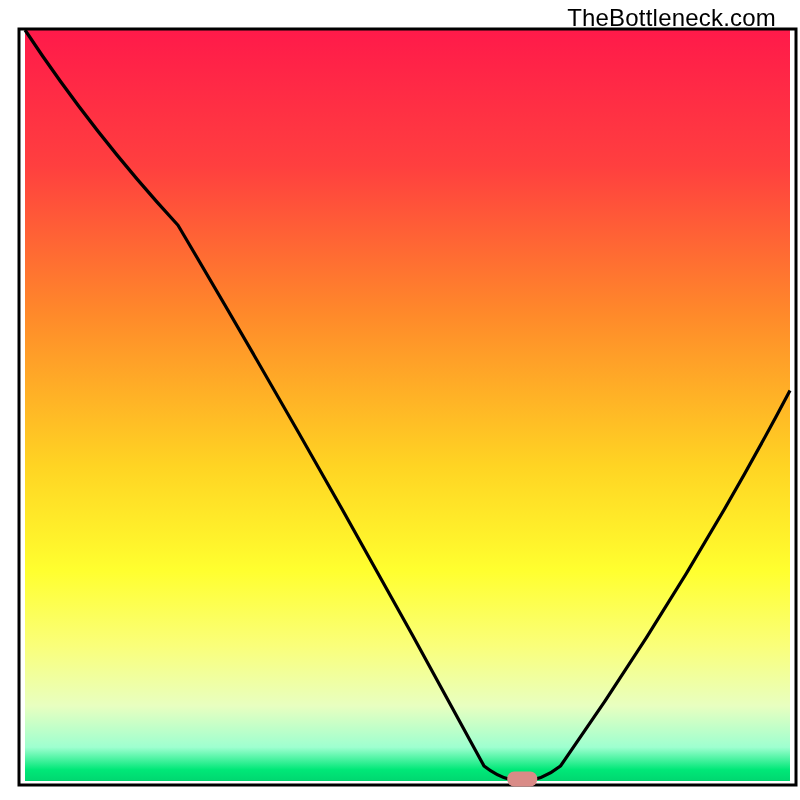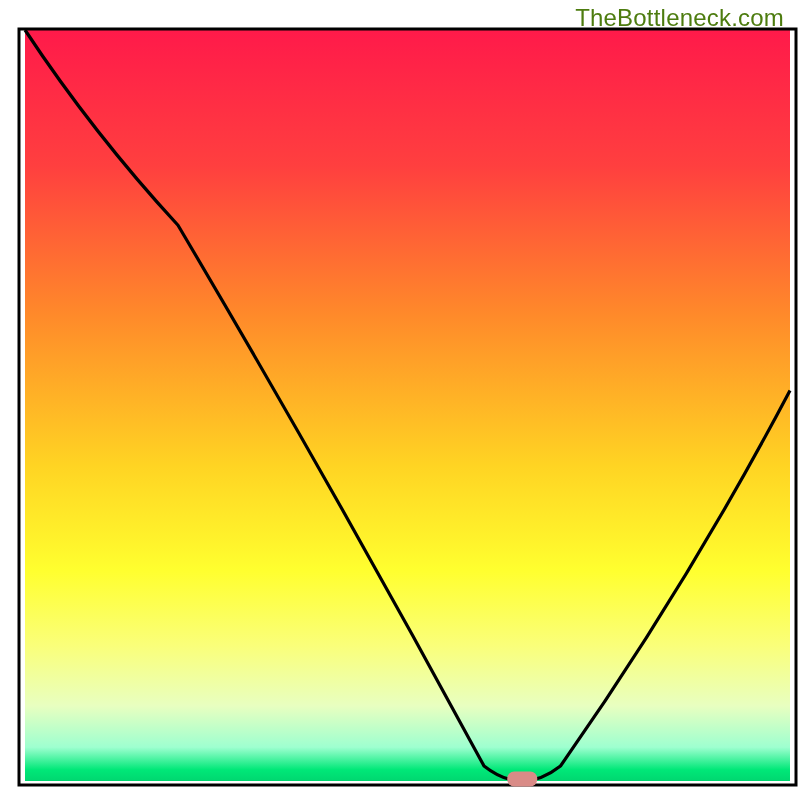--- a/index.html
+++ b/index.html
@@ -12,24 +12,24 @@
     overflow: hidden;
   }
   .chart-container {
     position: relative;
     width: 800px;
     height: 800px;
   }
   .watermark {
     position: absolute;
     top: 4px;
-    right: 16px;
+    right: 24px;
     font-size: 24px;
     font-weight: 500;
-    color: #4d7c0f;
+    color: #000000;
     z-index: 10;
     letter-spacing: 0.2px;
   }
   svg {
     display: block;
   }
 </style>
 </head>
 <body>
 

